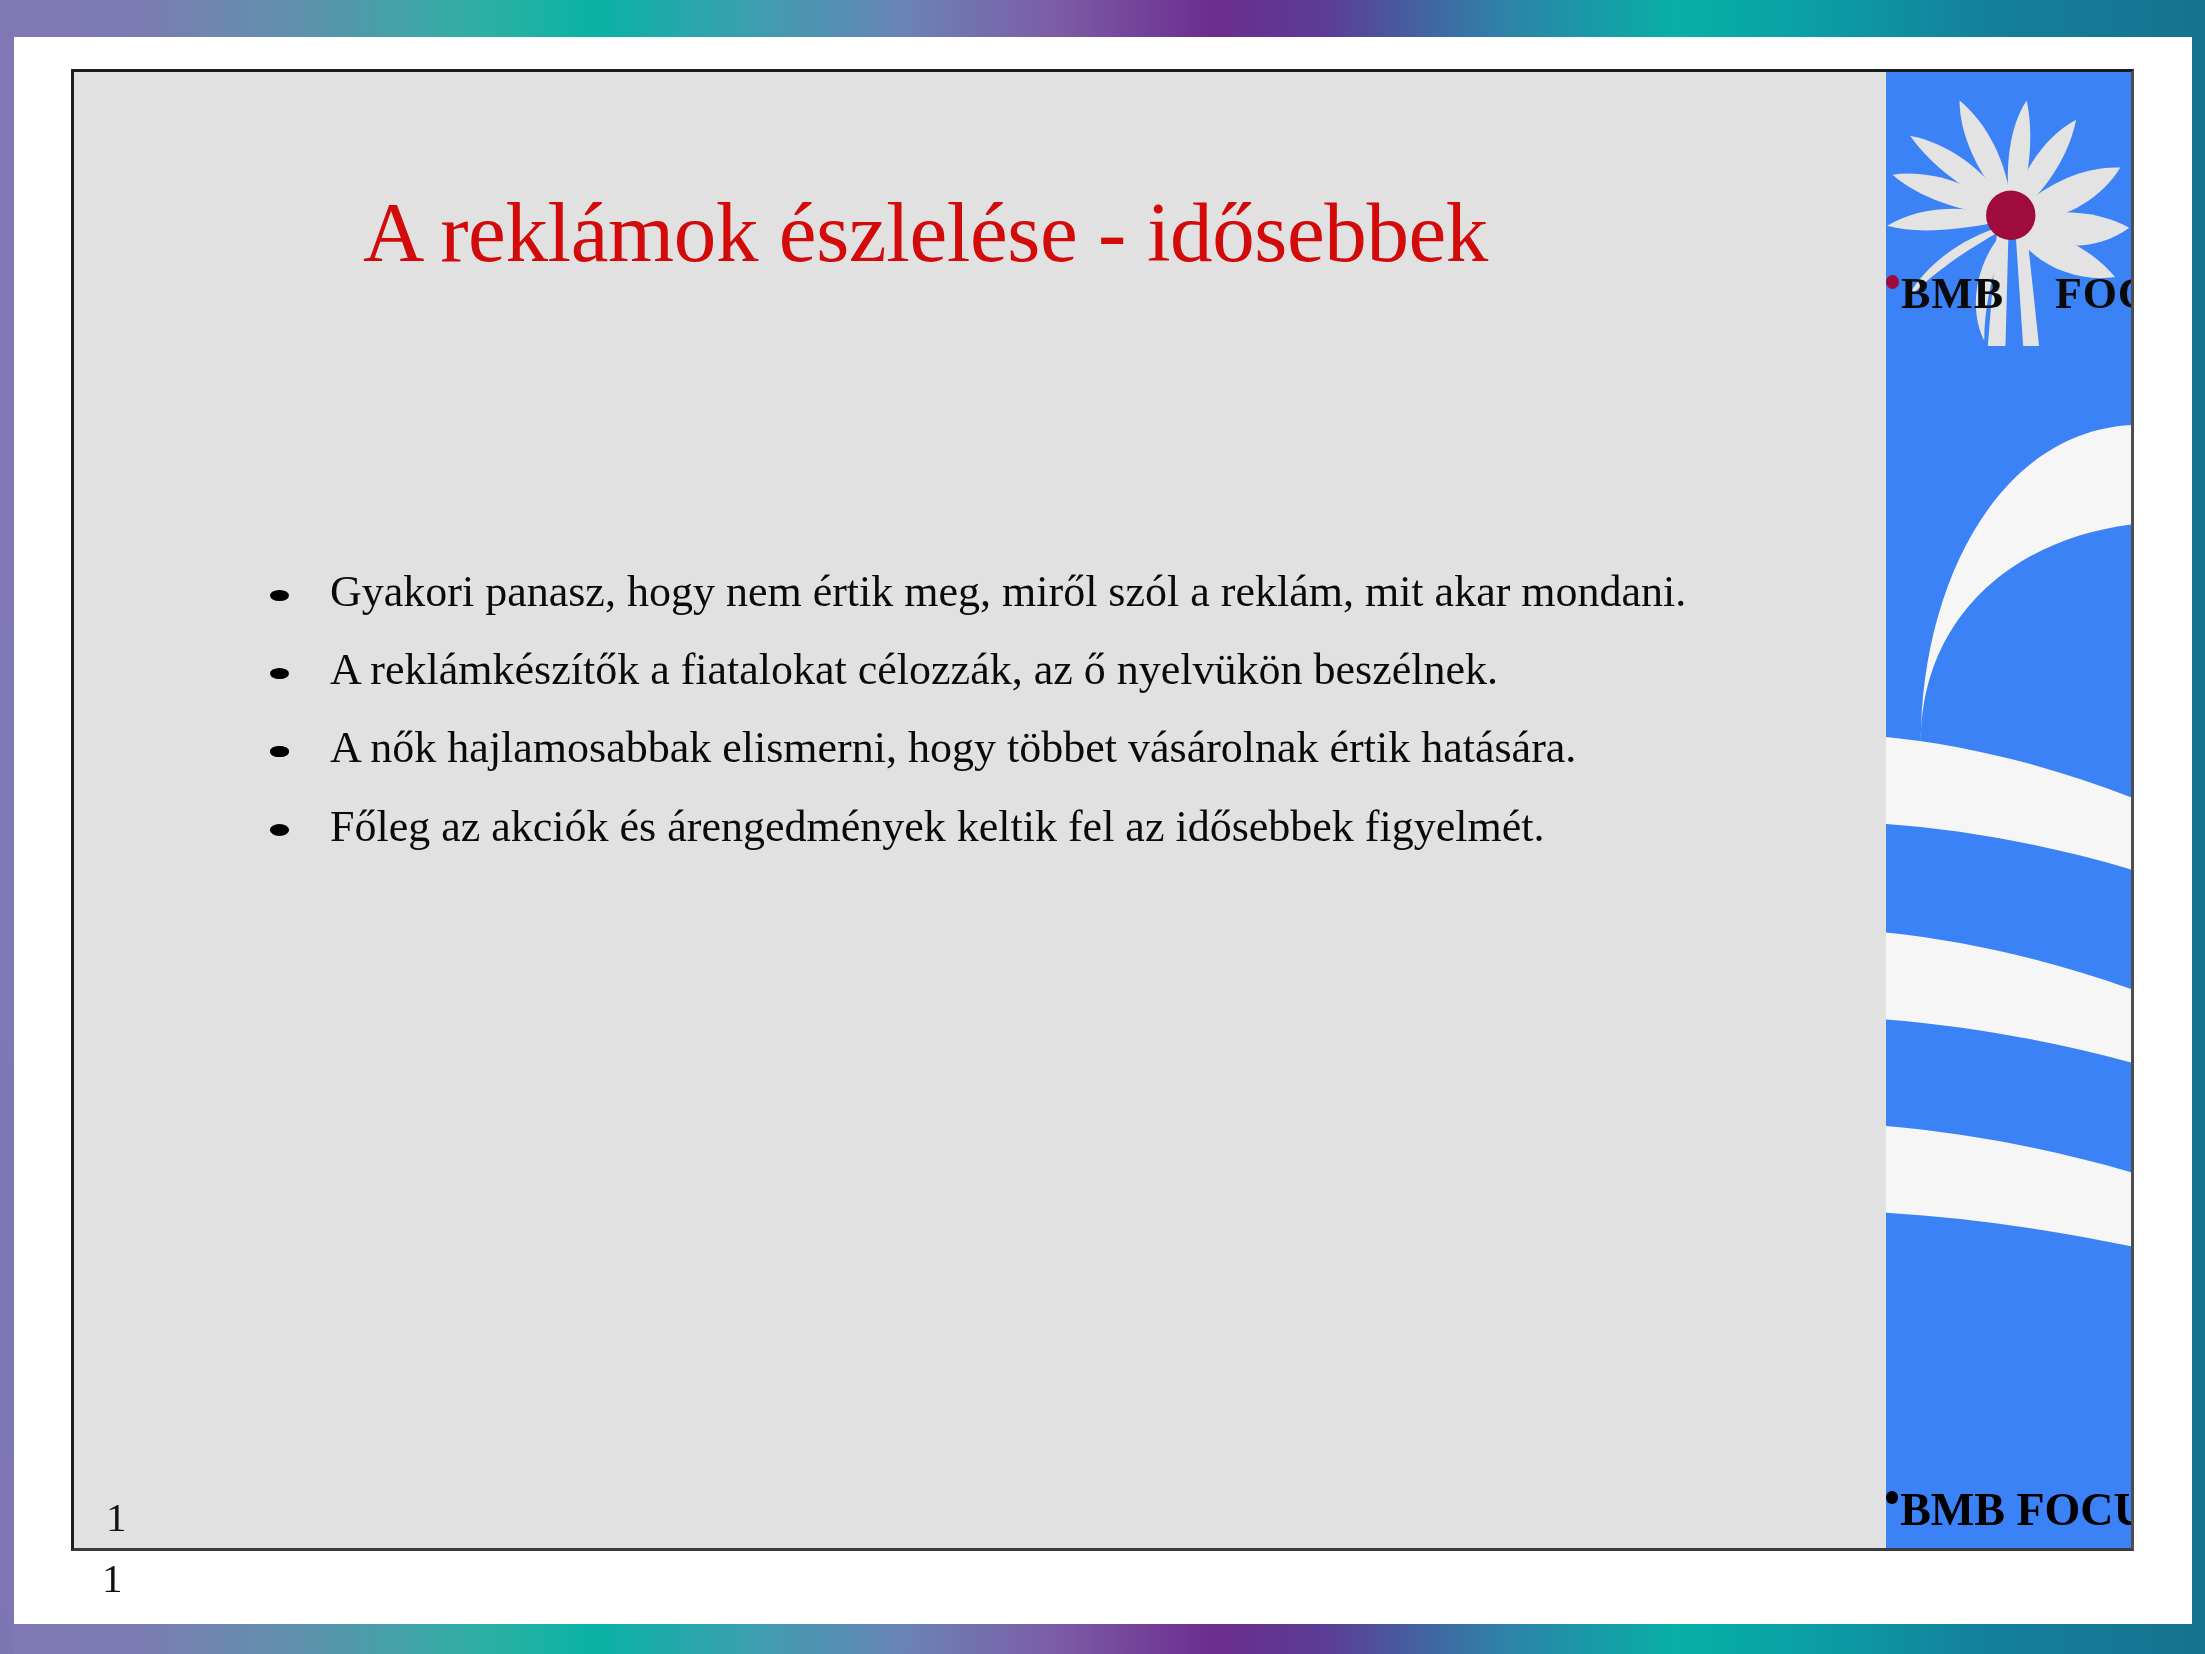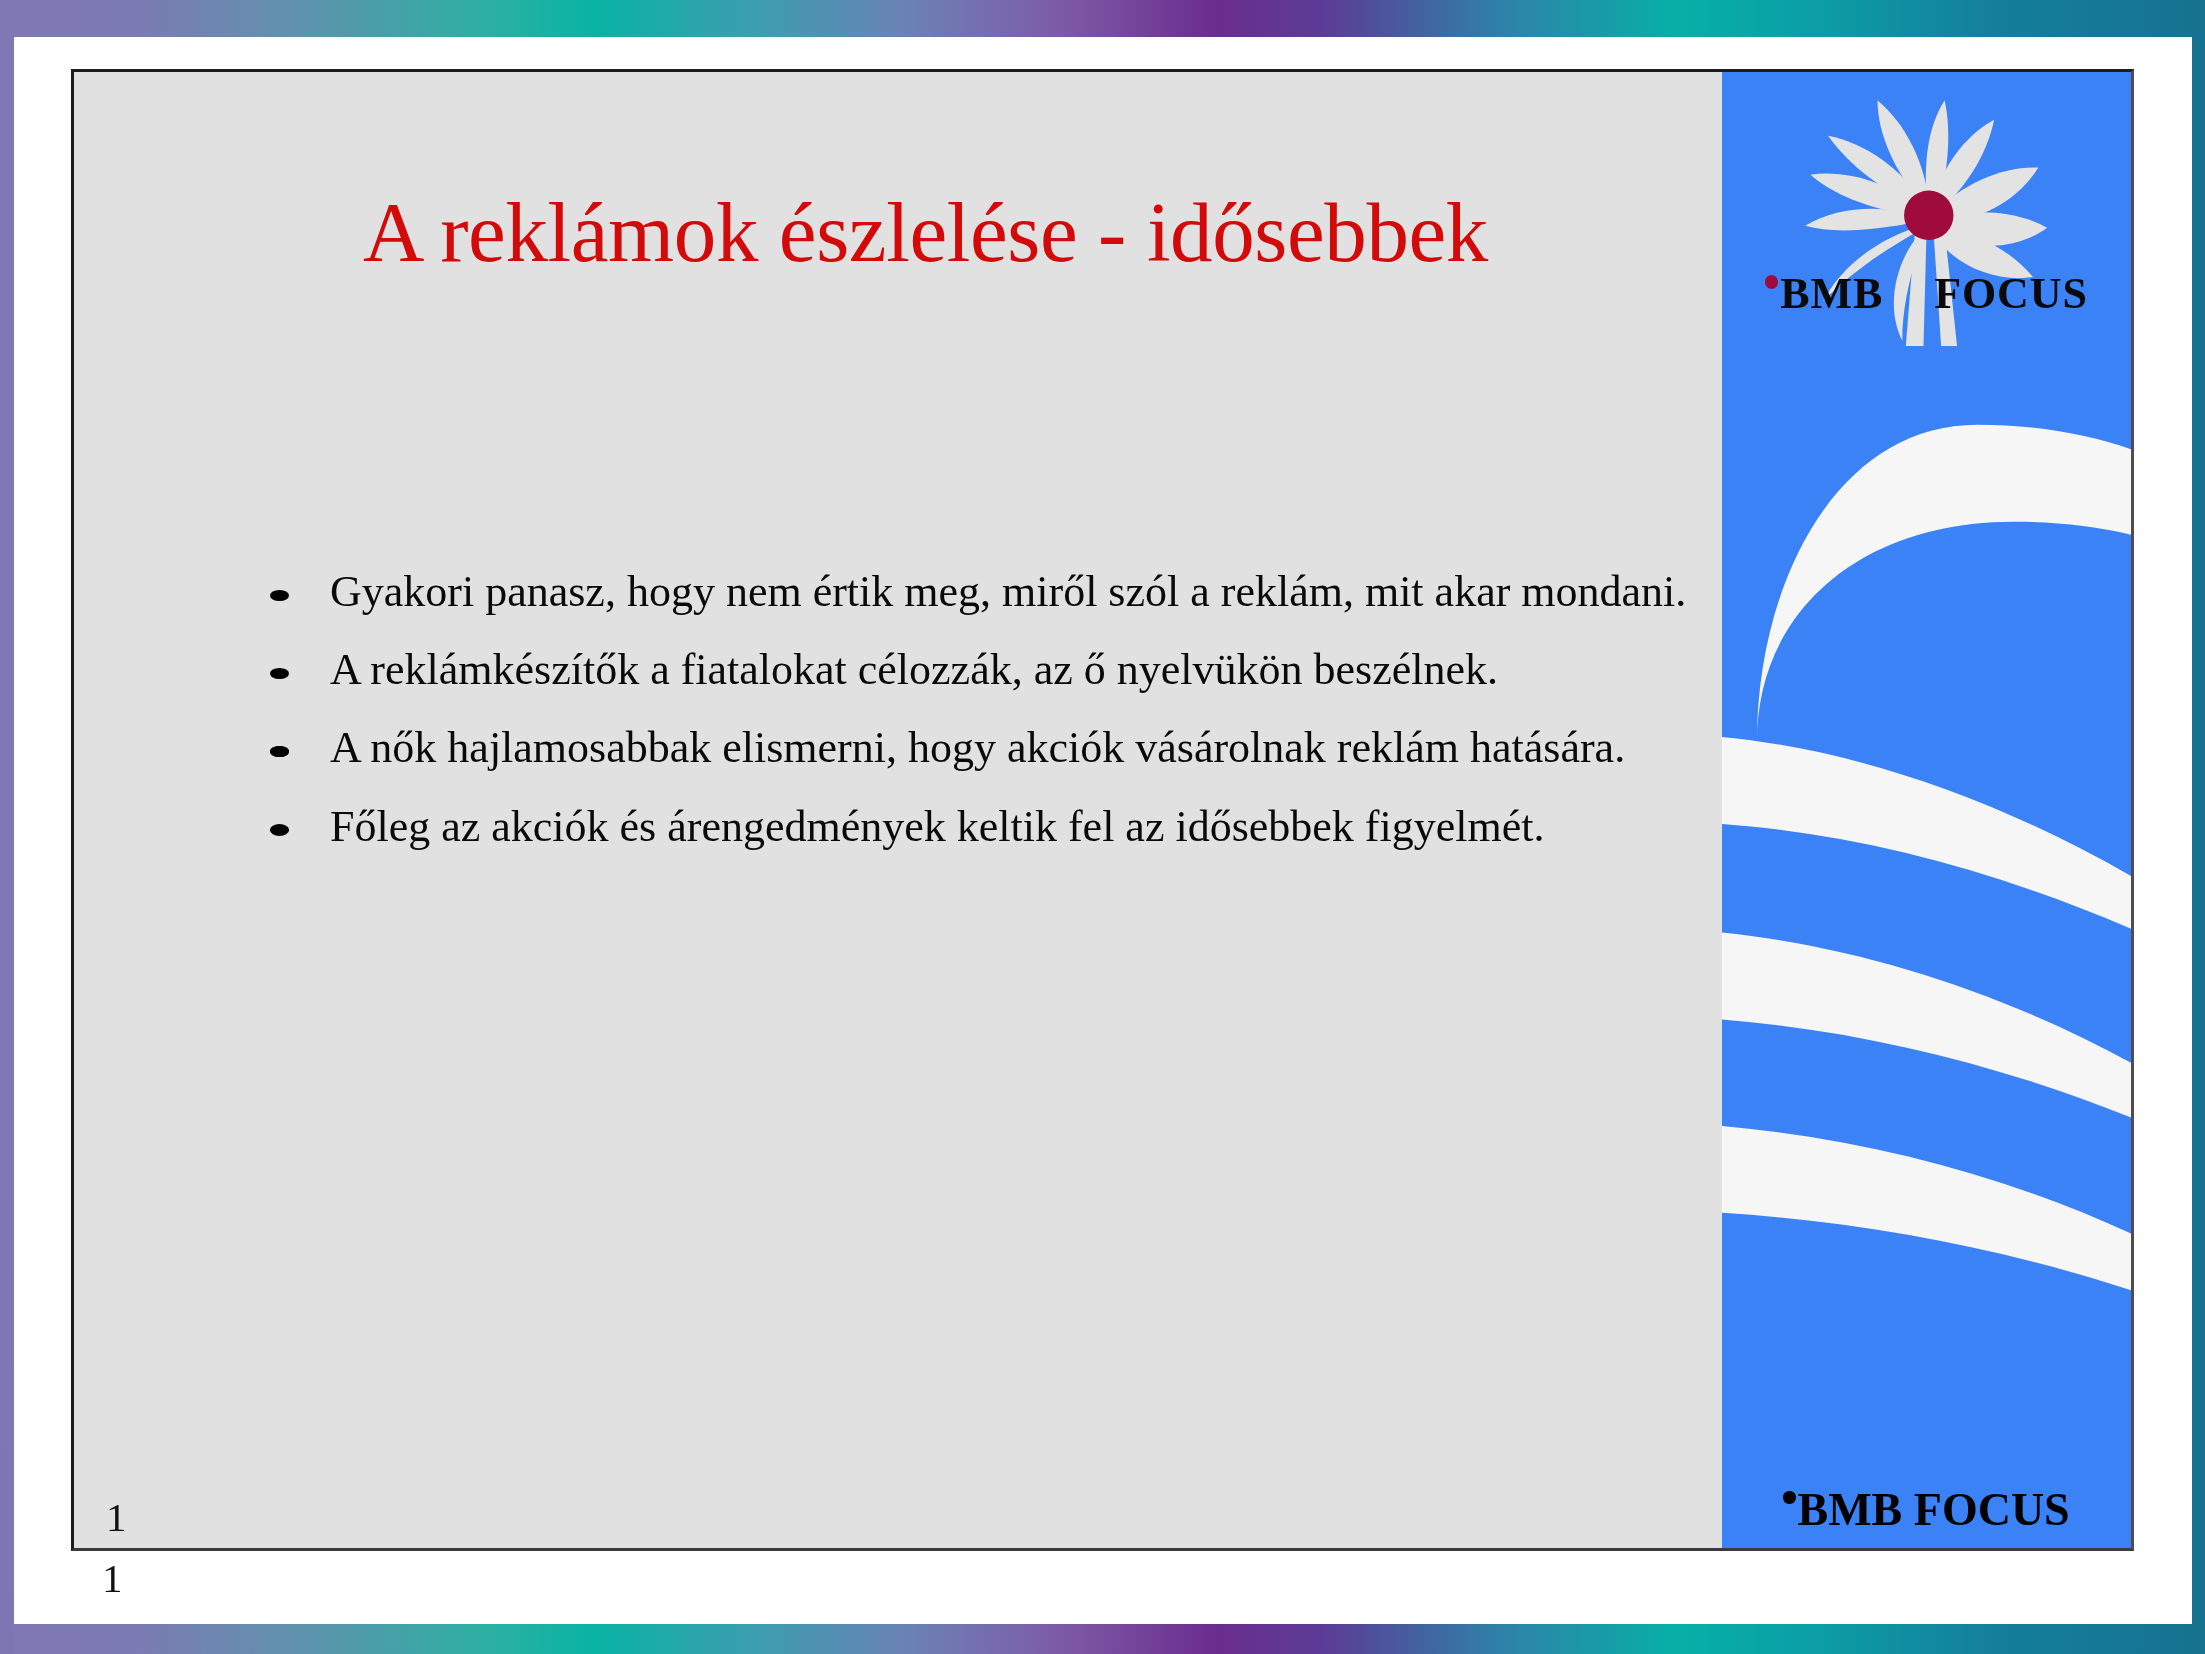--- a/index.html
+++ b/index.html
@@ -63,21 +63,21 @@
     border-bottom-color: #3b3b3b;
     box-sizing: border-box;
     background: #ffffff;
     display: flex;
     overflow: hidden;
   }
 
   
   #content-pane {
     position: relative;
-    width: 1648px;
+    width: 1812px;
     height: 100%;
     background: #e1e1e1;
     flex: 0 0 auto;
     overflow: hidden;
   }
 
   #slide-title {
     position: absolute;
     left: 0;
     top: 116px;
@@ -239,21 +239,21 @@
         </li>
         <li class="bullet-item">
           <span class="bullet-dot"></span>
           <span>A reklámkészítők a fiatalokat célozzák, az ő nyelvükön beszélnek.</span>
         </li>
         <li class="bullet-item">
           <span class="bullet-dot"></span>
         </li>
         <li class="bullet-item">
           <span class="bullet-dot"></span>
-          <span>A nők hajlamosabbak elismerni, hogy akciók vásárolnak reklám hatására.</span>
+          <span>A nők hajlamosabbak elismerni, hogy többet vásárolnak értik hatására.</span>
         </li>
         <li class="bullet-item">
           <span class="bullet-dot"></span>
           <span>Főleg az akciók és árengedmények keltik fel az idősebbek figyelmét.</span>
         </li>
       </ul>
 
       <div id="page-number-inner">1</div>
     </div>
 

